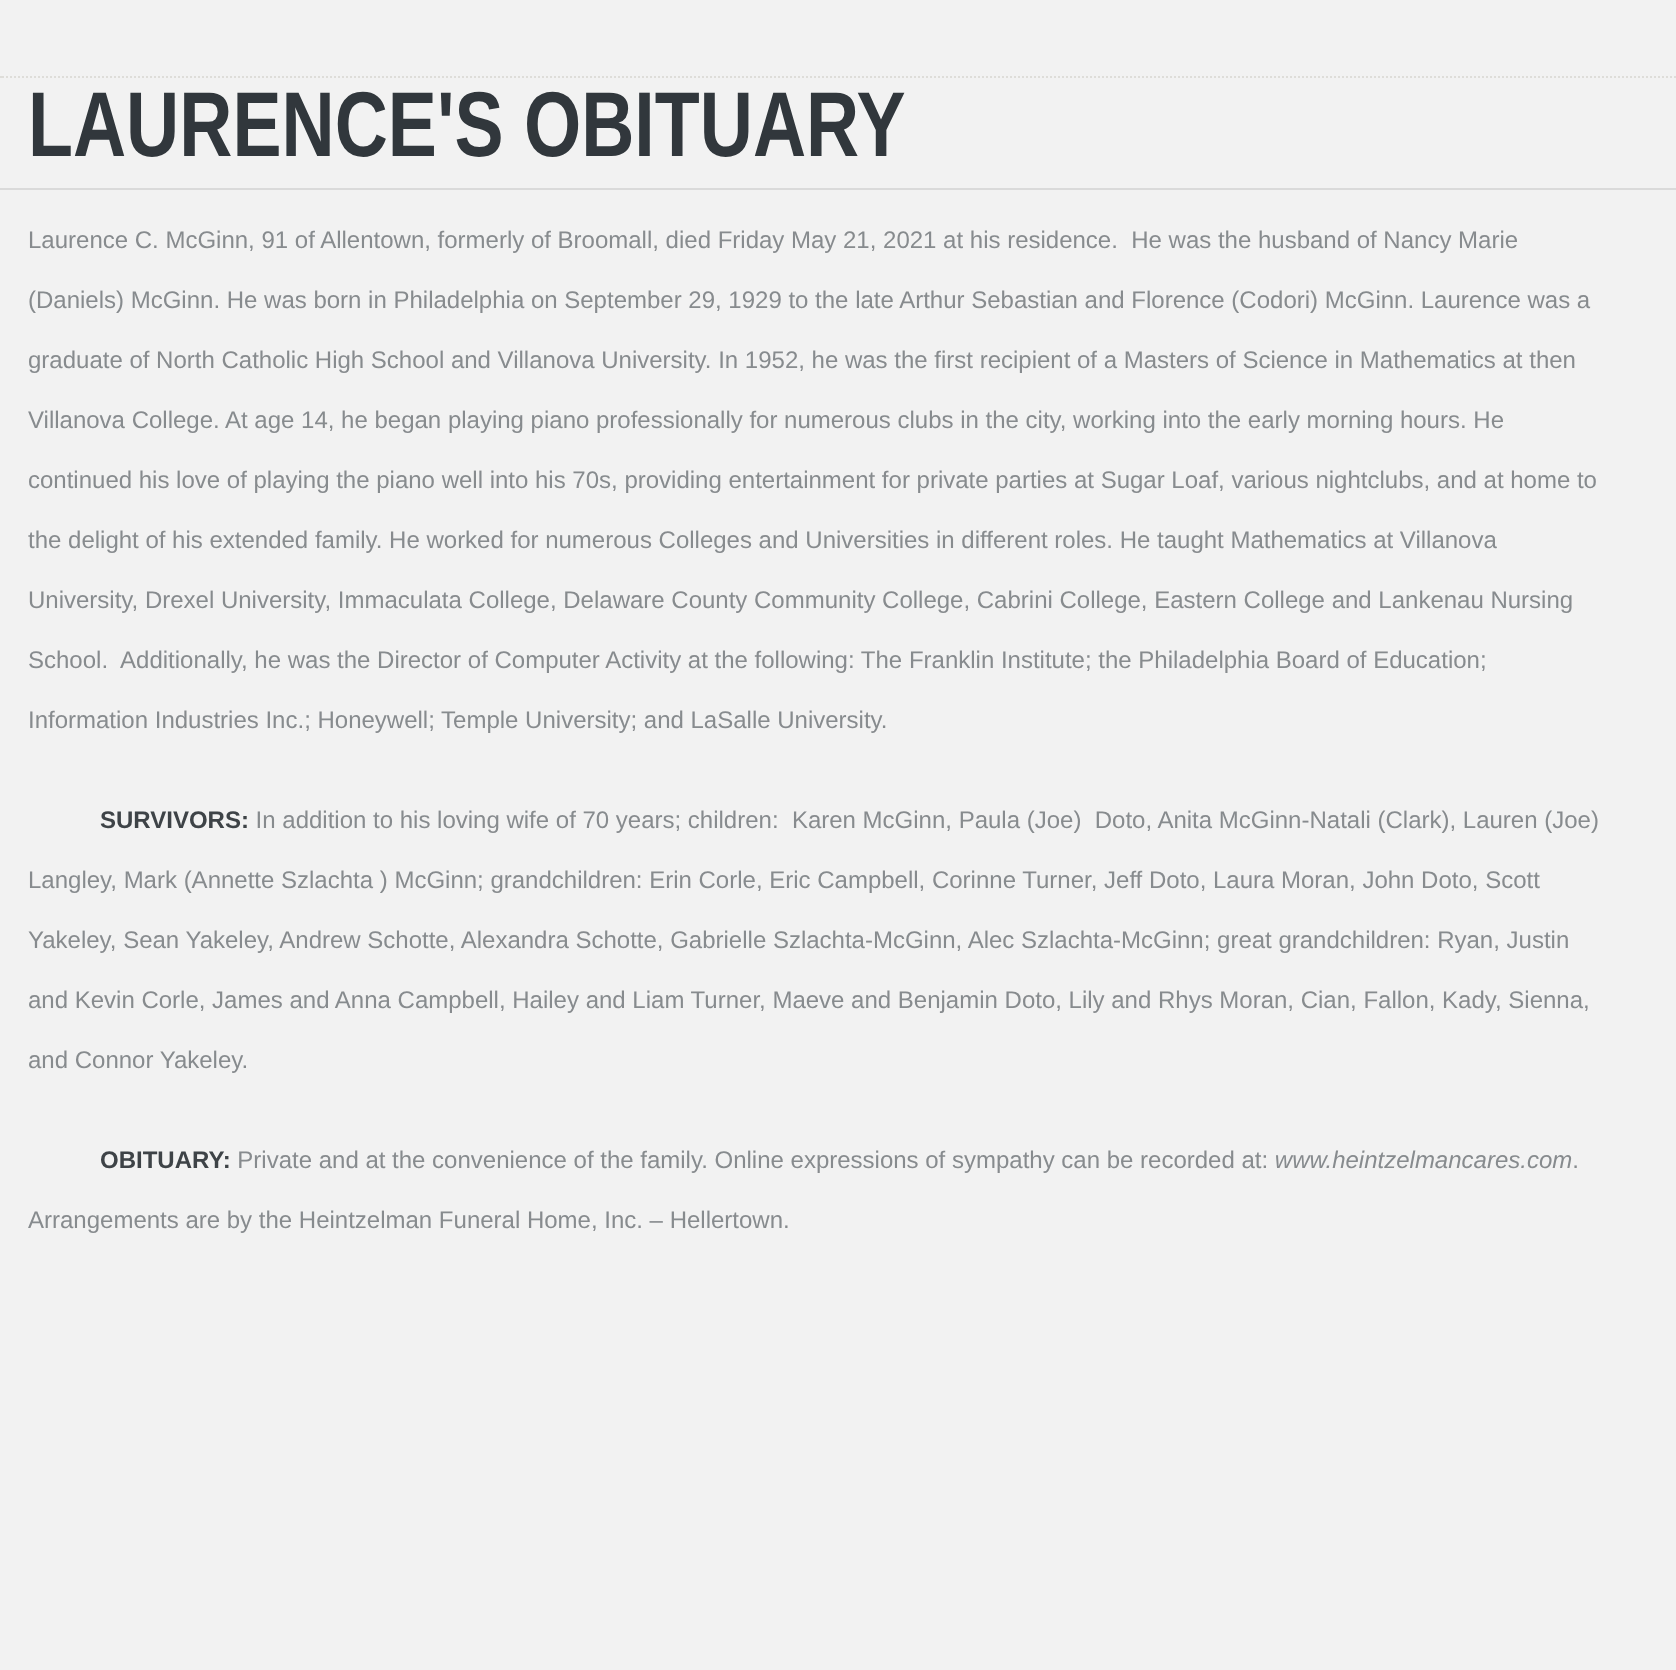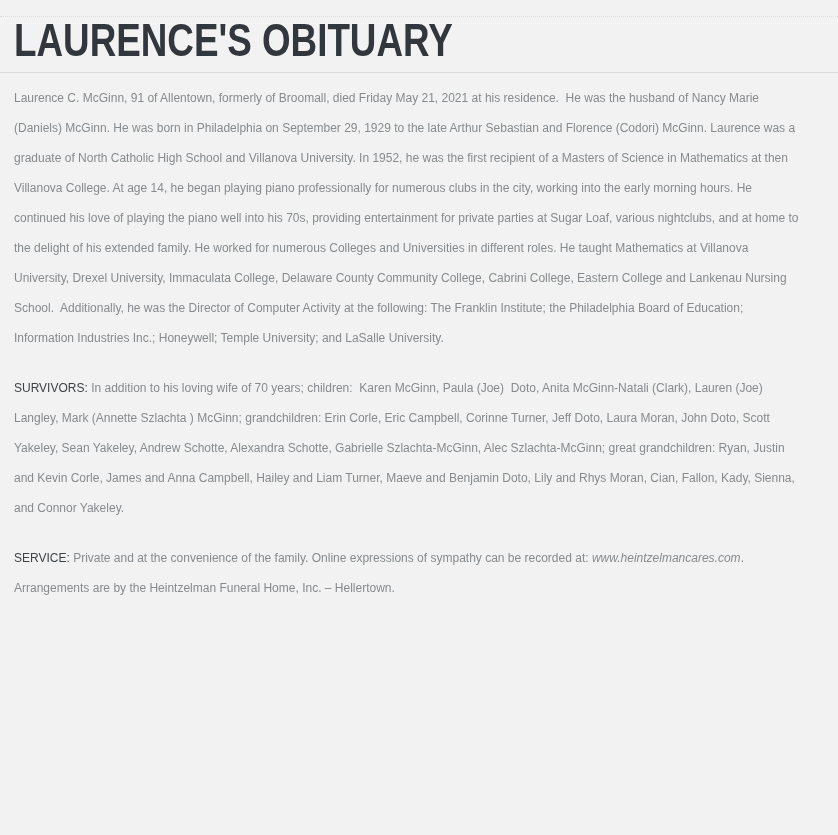--- a/index.html
+++ b/index.html
@@ -6,21 +6,21 @@
     margin: 0;
     padding: 0;
     background: #f2f2f2;
     font-family: "Liberation Sans", sans-serif;
   }
   .page {
     width: 838px;
     height: 835px;
     box-sizing: border-box;
     background: #f2f2f2;
-    padding-top: 16px;
+    padding-top: 38px;
     overflow: hidden;
   }
   .section {
     border-top: 1px dotted #deddd9;
   }
   .inner-pad {
     padding: 0 34px 0 14px;
   }
   h1.obit-title {
     margin: 0;
@@ -47,21 +47,22 @@
     line-height: 30px;
     font-weight: 300;
     color: #878b8e;
     white-space: pre-wrap;
   }
   p.body-par:last-child {
     margin-bottom: 0;
   }
   .par-label {
     color: #3e4347;
-    font-weight: 400;
+    font-weight: 700;
+    margin-left: 36px;
   }
   .url-text {
     color: #878b8e;
     font-style: italic;
   }
 </style>
 </head>
 <body>
 
 <main class="page">
@@ -72,17 +73,17 @@
     </div>
 
     <div class="divider"></div>
 
     <div class="inner-pad">
 
       <p class="body-par">Laurence C. McGinn, 91 of Allentown, formerly of Broomall, died Friday May 21, 2021 at his residence.  He was the husband of Nancy Marie (Daniels) McGinn. He was born in Philadelphia on September 29, 1929 to the late Arthur Sebastian and Florence (Codori) McGinn. Laurence was a graduate of North Catholic High School and Villanova University. In 1952, he was the first recipient of a Masters of Science in Mathematics at then Villanova College. At age 14, he began playing piano professionally for numerous clubs in the city, working into the early morning hours. He continued his love of playing the piano well into his 70s, providing entertainment for private parties at Sugar Loaf, various nightclubs, and at home to the delight of his extended family. He worked for numerous Colleges and Universities in different roles. He taught Mathematics at Villanova University, Drexel University, Immaculata College, Delaware County Community College, Cabrini College, Eastern College and Lankenau Nursing School.  Additionally, he was the Director of Computer Activity at the following: The Franklin Institute; the Philadelphia Board of Education; Information Industries Inc.; Honeywell; Temple University; and LaSalle University.</p>
 
       <p class="body-par"><span class="par-label">SURVIVORS:</span><span> In addition to his loving wife of 70 years; children:  Karen McGinn, Paula (Joe)  Doto, Anita McGinn-Natali (Clark), Lauren (Joe) Langley, Mark (Annette Szlachta ) McGinn; grandchildren: Erin Corle, Eric Campbell, Corinne Turner, Jeff Doto, Laura Moran, John Doto, Scott Yakeley, Sean Yakeley, Andrew Schotte, Alexandra Schotte, Gabrielle Szlachta-McGinn, Alec Szlachta-McGinn; great grandchildren: Ryan, Justin and Kevin Corle, James and Anna Campbell, Hailey and Liam Turner, Maeve and Benjamin Doto, Lily and Rhys Moran, Cian, Fallon, Kady, Sienna, and Connor Yakeley.</span></p>
 
-      <p class="body-par"><span class="par-label">SERVICE:</span><span> Private and at the convenience of the family. Online expressions of sympathy can be recorded at: </span><span class="url-text">www.heintzelmancares.com</span><span>.  Arrangements are by the Heintzelman Funeral Home, Inc. – Hellertown.</span></p>
+      <p class="body-par"><span class="par-label">OBITUARY:</span><span> Private and at the convenience of the family. Online expressions of sympathy can be recorded at: </span><span class="url-text">www.heintzelmancares.com</span><span>.  Arrangements are by the Heintzelman Funeral Home, Inc. – Hellertown.</span></p>
 
     </div>
   </section>
 </main>
 
 </body></html>

